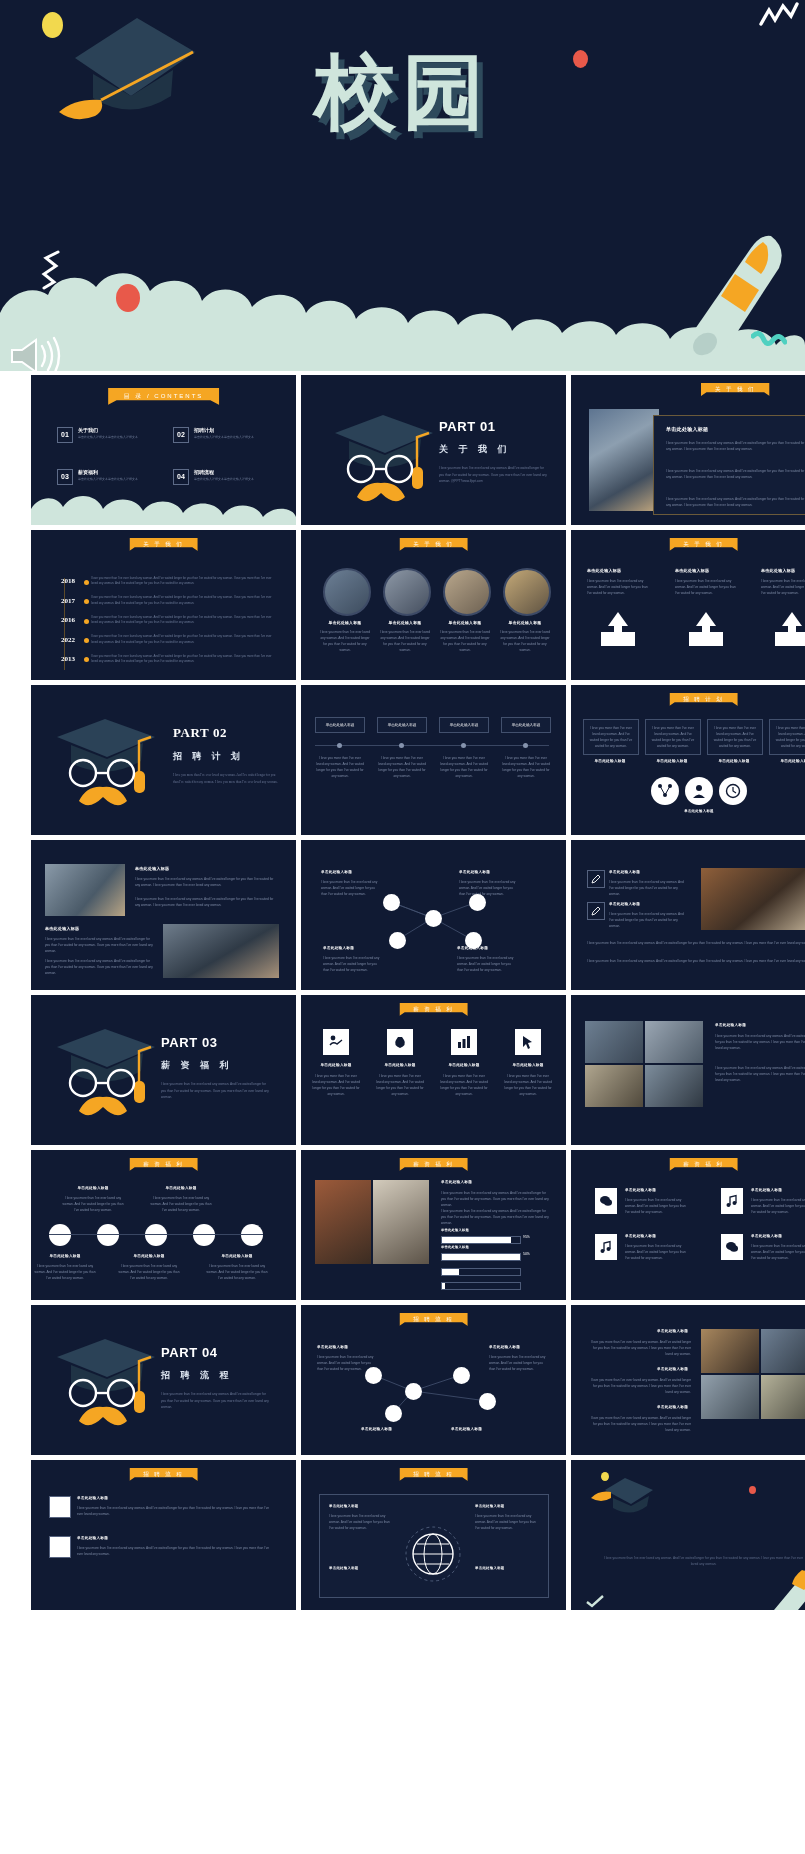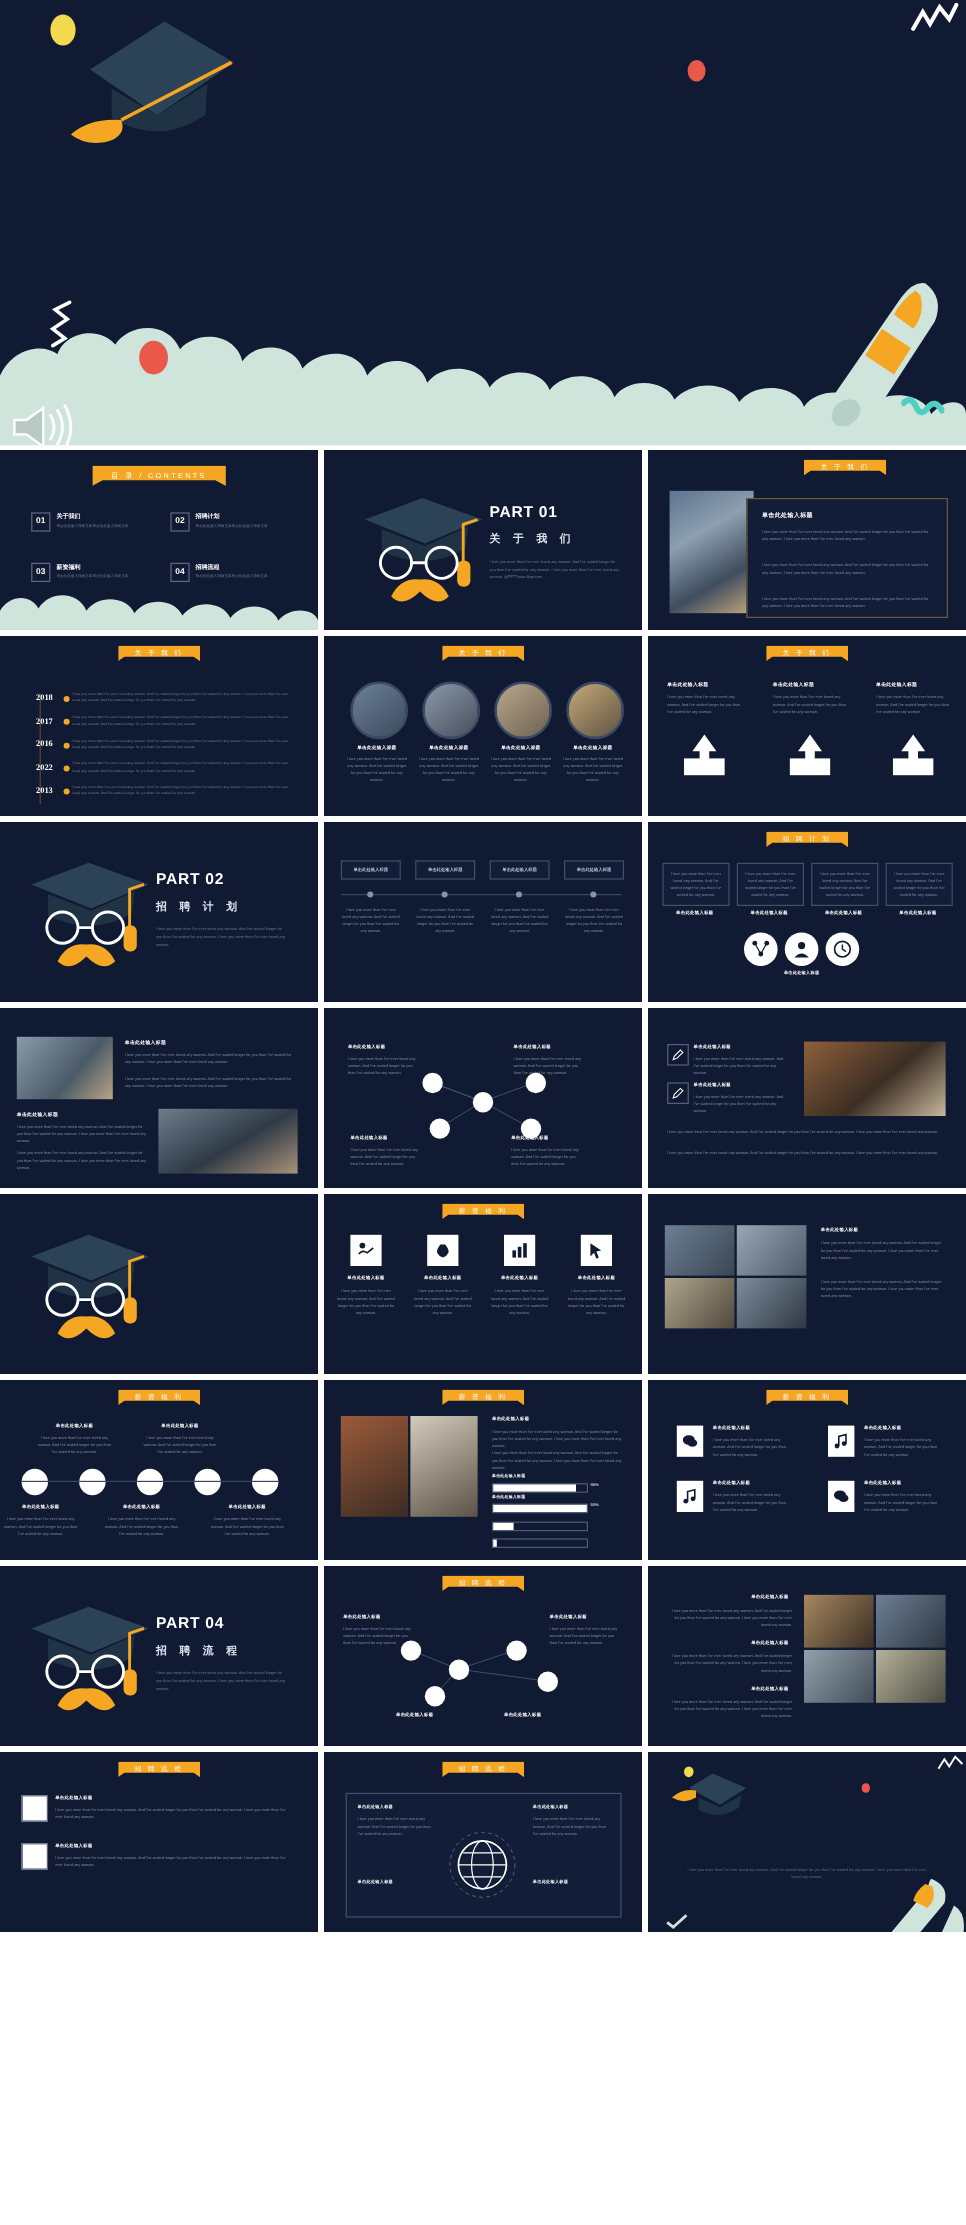--- a/index.html
+++ b/index.html
@@ -40,21 +40,21 @@
 
   
   .cap-cover{position:absolute;left:45px;top:12px;width:160px;height:120px;z-index:4;}
 
   
   .grid{
     position:relative;width:805px;
     background:#ffffff;
     padding-top:4px;
   }
-  .row{display:flex;width:704px;gap:5px;margin-bottom:5px;}
+  .row{display:flex;width:704px;gap:5px;margin-bottom:5px;padding-left:31px;}
   .thumb{
     position:relative;
     width:265px;height:150px;
     background:#101a33;
     overflow:hidden;
     flex:0 0 265px;
   }
   .row .thumb:nth-child(2){flex:0 0 265px;}
   .row .thumb:nth-child(3){flex:0 0 265px;}
 
@@ -168,20 +168,21 @@
     </svg>
 
     <svg class="deco" style="right:10px;top:228px;" width="120" height="140" viewBox="0 0 120 140">
       <path d="M96 8 Q112 20 104 40 L48 126 Q34 138 20 126 Q10 116 18 104 L76 20 Q86 6 96 8 Z" fill="#cfe5dc"></path>
       <path d="M88 14 Q76 22 70 34 L86 46 Q96 34 92 18 Z" fill="#f5a623"></path>
       <path d="M60 46 L84 62 L70 84 L46 68 Z" fill="#f5a623"></path>
       <ellipse cx="30" cy="116" rx="13" ry="10" fill="#b6cfc8" transform="rotate(-38 30 116)"></ellipse>
     </svg>
 
     <div class="cover-title">
+      <div class="ct-line ct1">校园</div>
     </div>
 
     <svg class="cloudband" viewBox="0 0 805 110" preserveAspectRatio="none">
       <path fill="#cfe5dc" d="M0,52 C10,30 34,24 48,34 C54,16 82,10 96,26 C108,8 140,6 150,30
         C164,14 196,16 202,40 C214,22 246,26 252,46 C268,28 300,30 306,52
         C318,34 350,36 356,58 C370,40 402,44 408,62 C420,44 452,46 458,64
         C472,46 506,50 512,70 C524,52 556,56 562,72 C578,54 610,58 616,74
         C630,56 664,60 670,78 C682,60 716,64 722,80 C736,62 770,66 776,84
         C788,70 805,72 805,84 L805,110 L0,110 Z"></path>
     </svg>
@@ -366,21 +367,21 @@
           <path d="M20 32 L56 46 L92 30 L90 48 Q56 68 20 50 Z" fill="#1f3345"></path>
           <path d="M100 24 L88 28 L88 60" stroke="#f5a623" stroke-width="2.4" fill="none"></path>
           <rect x="83" y="58" width="11" height="22" rx="5" fill="#f5a623"></rect>
         </svg>
         <svg style="position:absolute;left:30px;top:72px;" width="88" height="56" viewBox="0 0 88 56">
           <circle cx="22" cy="16" r="13" fill="none" stroke="#ffffff" stroke-width="2.4"></circle>
           <circle cx="60" cy="16" r="13" fill="none" stroke="#ffffff" stroke-width="2.4"></circle>
           <path d="M35 16 L47 16" stroke="#ffffff" stroke-width="2.4"></path>
           <path d="M42 30 Q26 28 18 44 Q28 54 42 40 Q56 54 66 44 Q58 28 42 30 Z" fill="#f5a623"></path>
         </svg>
-        <div class="part-text" style="left:130px;top:40px;">
+        <div class="part-text" style="left:142px;top:40px;font-family:Liberation Serif, serif;">
           <div class="part-no">PART 02</div>
           <div class="part-cn">招 聘 计 划</div>
           <div class="part-en">I love you more than I've ever loved any woman. And I've waited longer for you than I've waited for any woman. I love you more than I've ever loved any woman.</div>
         </div>
       </div>
 
       <div class="thumb">
         <div class="minicard" style="left:14px;top:32px;width:48px;height:14px;">
           <div style="position:absolute;inset:0;display:flex;align-items:center;justify-content:center;color:#fff;font-size:3.6px;">单击此处输入标题</div>
         </div>
@@ -505,20 +506,25 @@
           <path d="M20 32 L56 46 L92 30 L90 48 Q56 68 20 50 Z" fill="#1f3345"></path>
           <path d="M100 24 L88 28 L88 60" stroke="#f5a623" stroke-width="2.4" fill="none"></path>
           <rect x="83" y="58" width="11" height="22" rx="5" fill="#f5a623"></rect>
         </svg>
         <svg style="position:absolute;left:30px;top:72px;" width="88" height="56" viewBox="0 0 88 56">
           <circle cx="22" cy="16" r="13" fill="none" stroke="#ffffff" stroke-width="2.4"></circle>
           <circle cx="60" cy="16" r="13" fill="none" stroke="#ffffff" stroke-width="2.4"></circle>
           <path d="M35 16 L47 16" stroke="#ffffff" stroke-width="2.4"></path>
           <path d="M42 30 Q26 28 18 44 Q28 54 42 40 Q56 54 66 44 Q58 28 42 30 Z" fill="#f5a623"></path>
         </svg>
+        <div class="part-text" style="left:130px;top:40px;">
+          <div class="part-no">PART 03</div>
+          <div class="part-cn">薪 资 福 利</div>
+          <div class="part-en">I love you more than I've ever loved any woman. And I've waited longer for you than I've waited for any woman. I love you more than I've ever loved any woman.</div>
+        </div>
       </div>
 
       <div class="thumb">
         <div class="ribbon small" style="top:8px;">薪 资 福 利</div>
         <div class="icon-sq" style="left:22px;top:34px;width:26px;height:26px;">
           <svg width="16" height="16" viewBox="0 0 16 16">
               <path d="M2 11 Q5 7 9 10 L14 6" stroke="#101a33" stroke-width="1.4" fill="none"></path>
               <circle cx="5" cy="4" r="2.4" fill="#101a33"></circle>
             </svg>
         </div>

